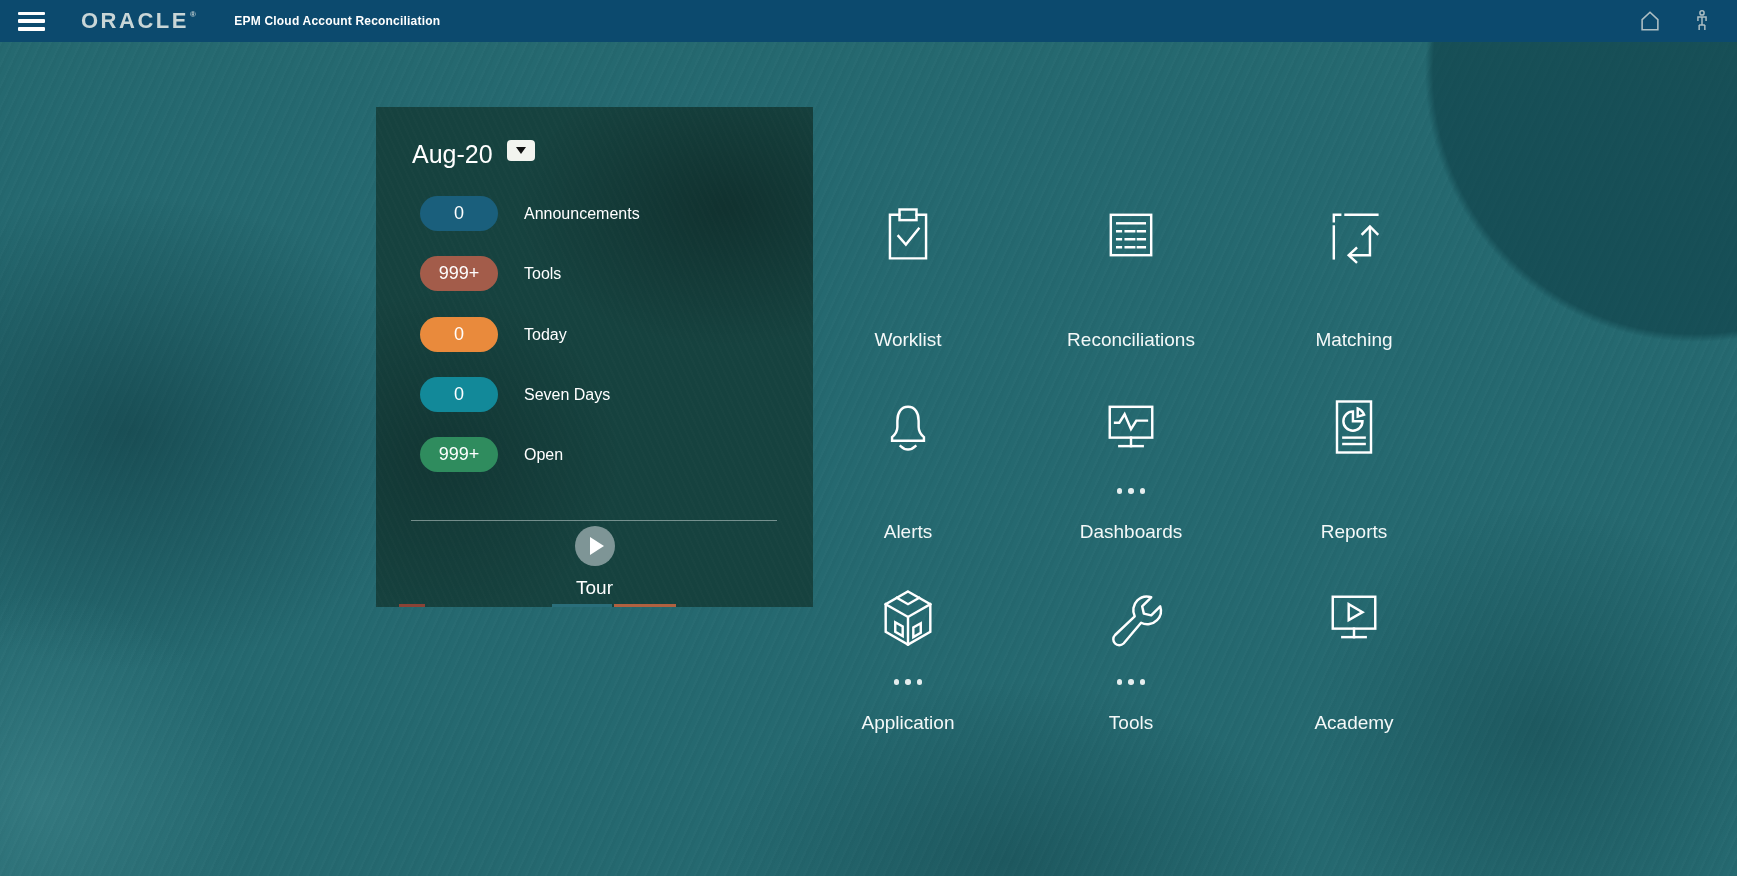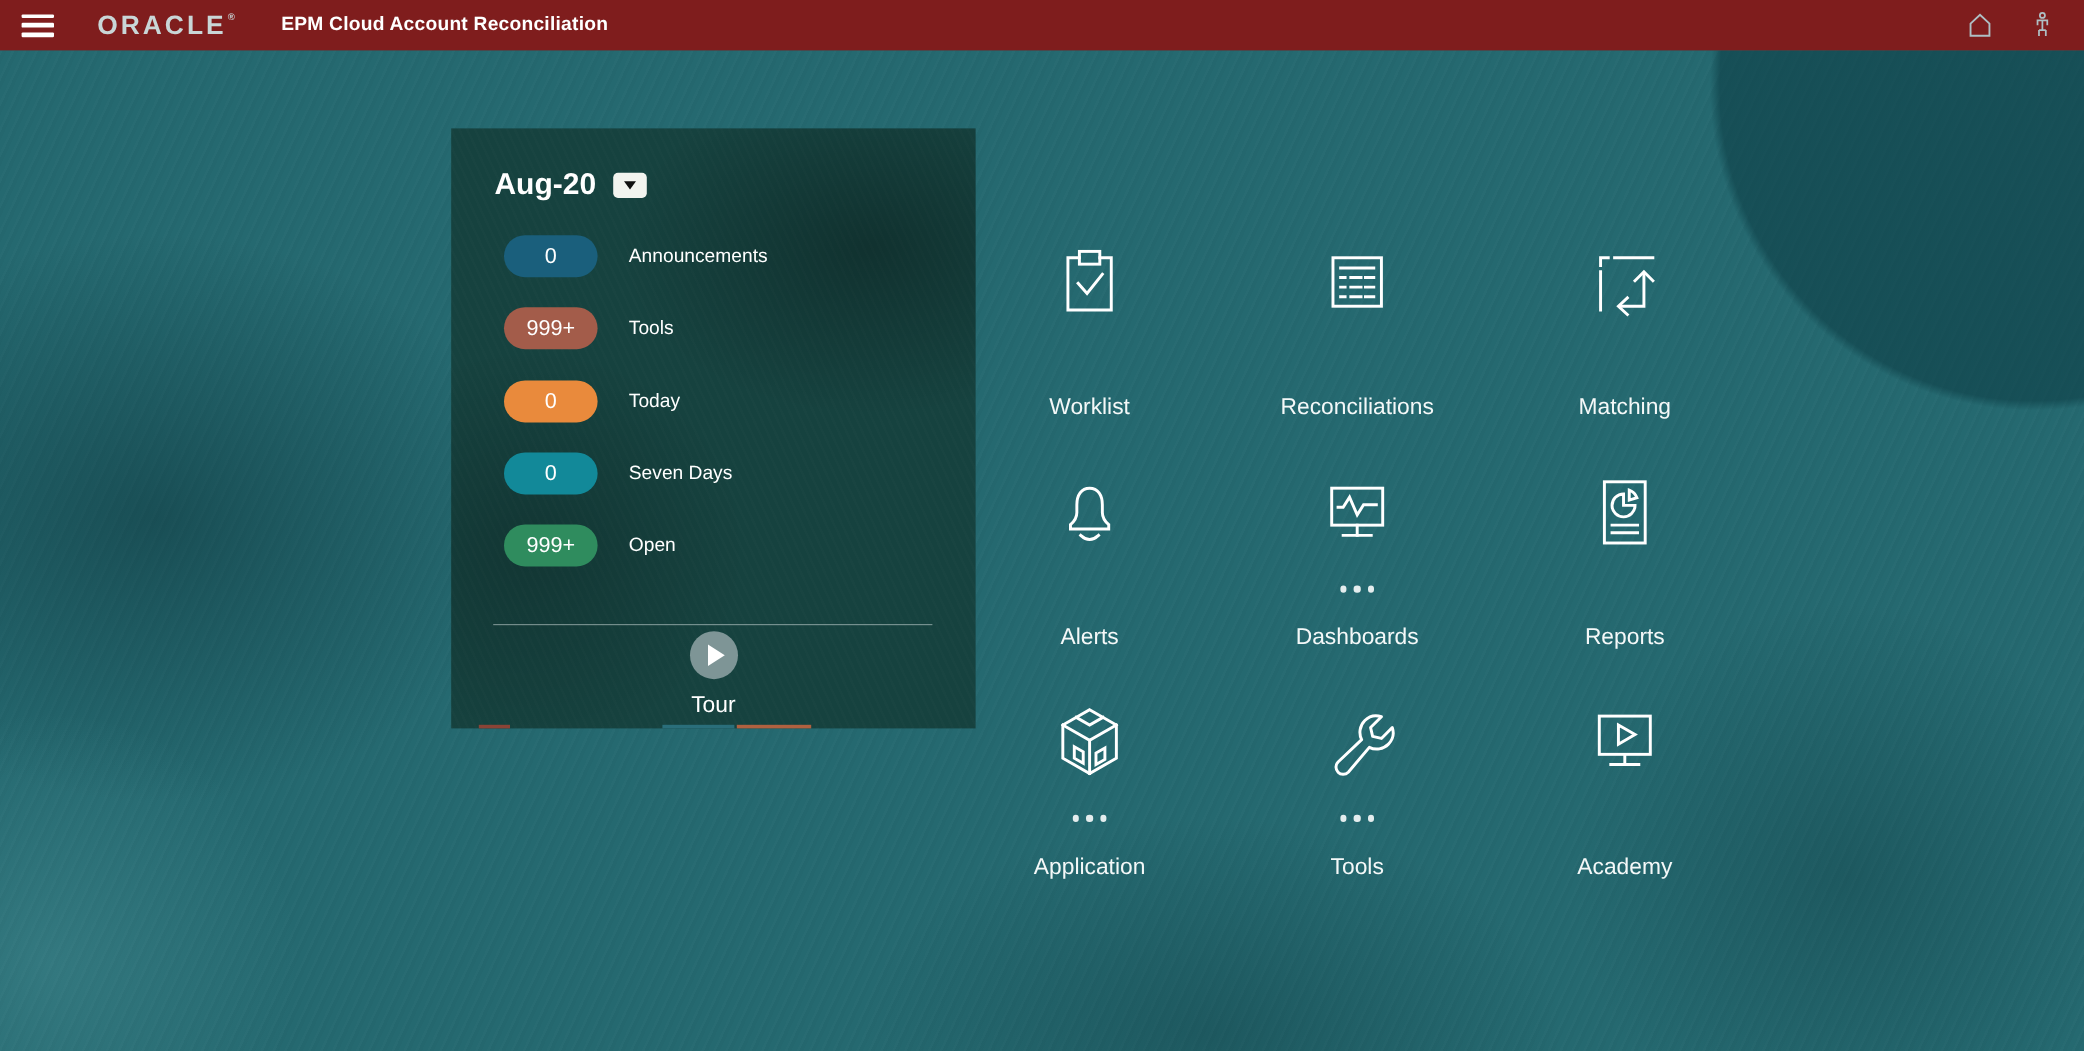--- a/index.html
+++ b/index.html
@@ -2,27 +2,27 @@
 <html><head>
 <meta charset="utf-8">
 <style>
   * { margin:0; padding:0; box-sizing:border-box; }
   html,body { width:1737px; height:876px; overflow:hidden; font-family:"Liberation Sans", sans-serif; }
   body { position:relative; background:#256970; }
 
   
   .topbar {
     position:absolute; left:0; top:0; width:1737px; height:42px;
-    background:#7f1d1d; display:flex; align-items:center; padding:0 18px; z-index:50;
+    background:#0c4a6e; display:flex; align-items:center; padding:0 18px; z-index:50;
   }
   .hamburger { width:27px; height:19px; display:flex; flex-direction:column; justify-content:space-between; cursor:pointer; }
   .hamburger span { display:block; height:3.5px; background:#fff; border-radius:1px; }
   .brand { margin-left:36px; color:#C9D6D7; font-size:22px; font-weight:bold; letter-spacing:2.5px; display:flex; align-items:flex-start; }
   .brand-mark { font-size:8px; margin-top:2px; margin-left:1px; }
-  .app-title { margin-left:36px; color:#fff; font-size:16px; font-weight:bold; letter-spacing:0.2px; }
+  .app-title { margin-left:36px; color:#fff; font-size:12px; font-weight:bold; letter-spacing:0.2px; }
   .topbar-spacer { flex:1; }
   .tb-icon { width:34px; height:34px; display:flex; align-items:center; justify-content:center; cursor:pointer; }
   .tb-icon + .tb-icon { margin-left:18px; }
   .tb-icon svg { stroke:#AEBFC4; fill:none; stroke-width:1.8; }
 
   
   .main {
     position:absolute; left:0; top:42px; width:1737px; height:834px;
     background:
       radial-gradient(circle 270px at 1695px 30px, rgba(13,62,70,0.60) 0 97%, rgba(13,62,70,0) 100%),
@@ -52,21 +52,21 @@
   .admin-name { margin-top:8px; color:#fff; font-size:22px; }
 
   .panel-bottom {
     position:relative; width:437px; height:500px;
     background:
       radial-gradient(ellipse 300px 200px at 80% 20%, rgba(0,0,0,0.25), transparent 70%),
       radial-gradient(ellipse 260px 240px at 15% 70%, rgba(0,0,0,0.18), transparent 70%),
       repeating-linear-gradient(65deg, rgba(255,255,255,0.012) 0 2px, transparent 2px 6px),
       #16423F;
   }
-  .period-row { position:absolute; left:36px; top:33px; display:flex; align-items:center; cursor:pointer;font-weight:bold; }
+  .period-row { position:absolute; left:36px; top:33px; display:flex; cursor:pointer; }
   .period-label { color:#fff; font-size:25px; }
   .period-caret {
     margin-left:14px; width:28px; height:21px; background:#F2F4EF; border-radius:4px;
     display:flex; align-items:center; justify-content:center;
   }
   .period-caret::after { content:""; width:0; height:0; border-left:5.5px solid transparent; border-right:5.5px solid transparent; border-top:7px solid #111; }
 
   .stat-row { position:absolute; left:44px; display:flex; align-items:center; cursor:pointer; }
   .stat-row.r0 { top:89px; } .stat-row.r1 { top:149px; } .stat-row.r2 { top:210px; }
   .stat-row.r3 { top:270px; } .stat-row.r4 { top:330px; }

